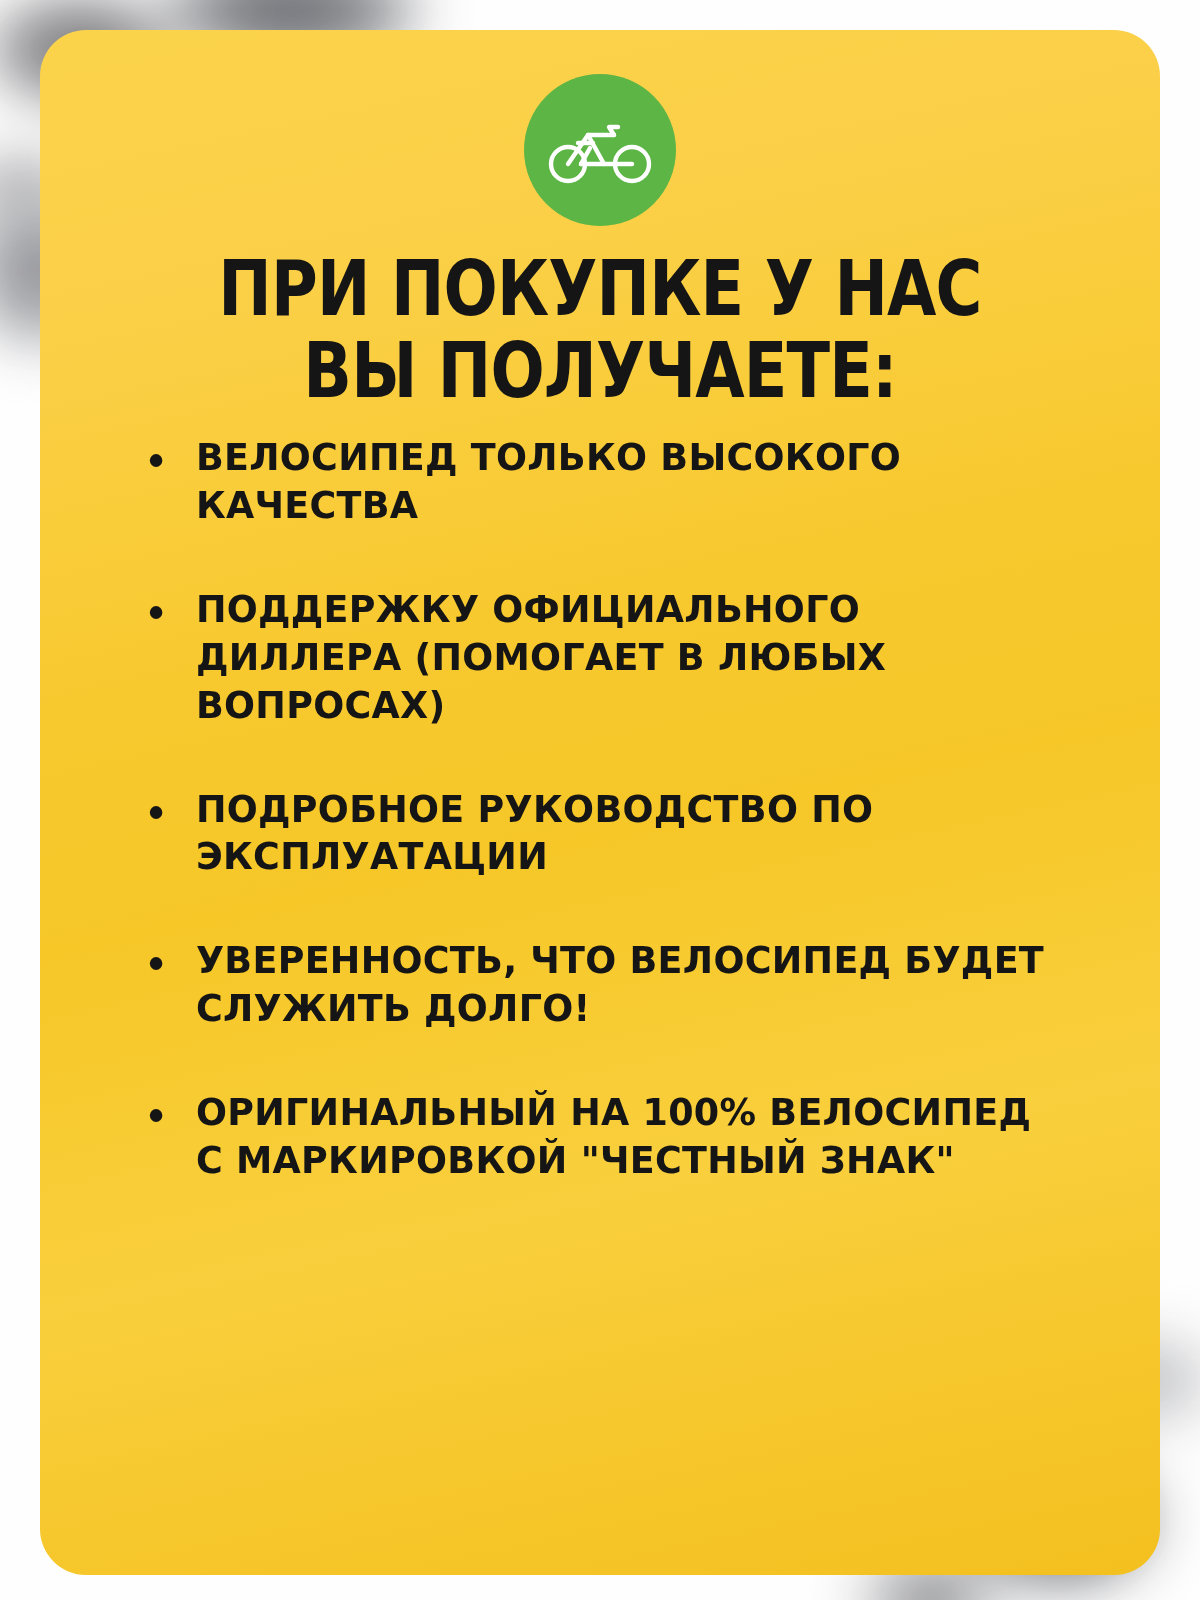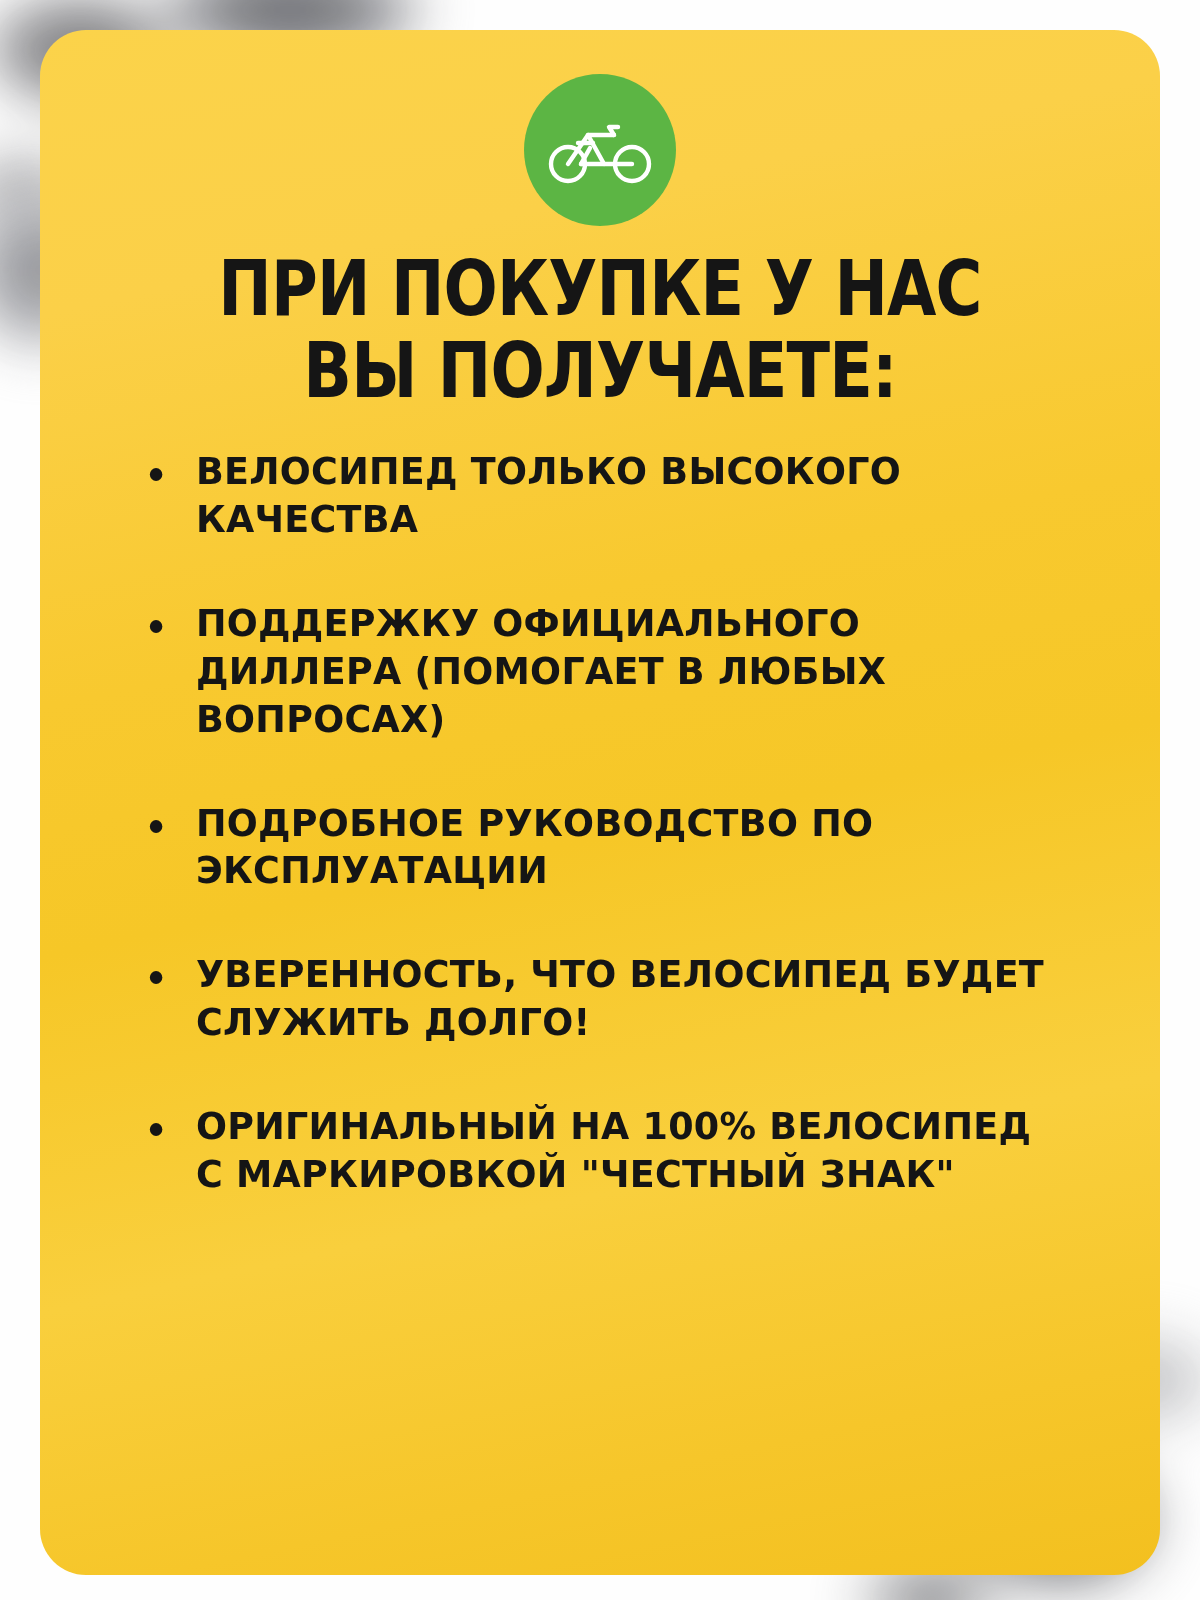--- a/index.html
+++ b/index.html
@@ -118,21 +118,21 @@
     line-height: 1.08;
     letter-spacing: -1px;
     transform: scaleX(0.84);
     transform-origin: center top;
     text-transform: uppercase;
   }
 
   
   .benefits {
     list-style: none;
-    margin: 36px 0 0 0;
+    margin: 22px 0 0 0;
     padding: 0 6px 0 46px;
   }
   .benefit {
     position: relative;
     color: #151515;
     font-family: "DejaVu Sans", sans-serif;
     font-weight: bold;
     font-size: 38px;
     line-height: 1.26;
     letter-spacing: 0.3px;

